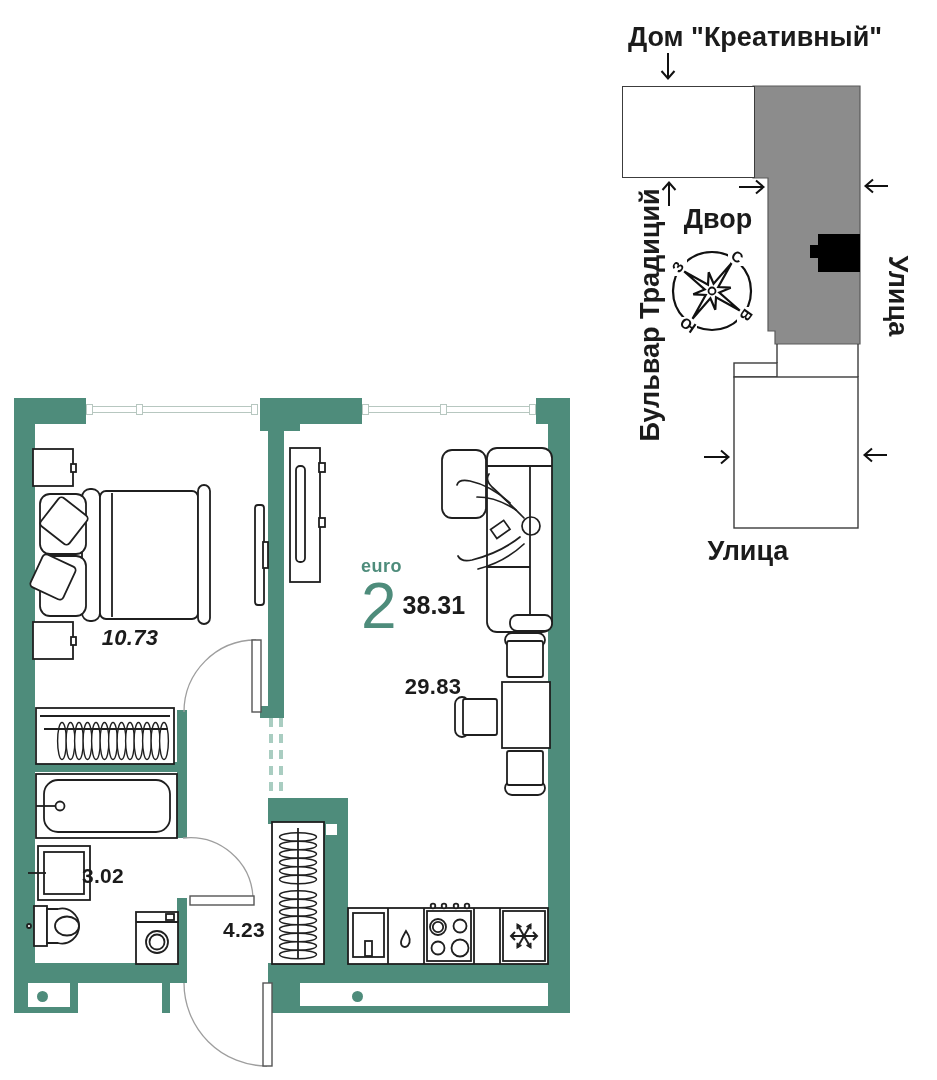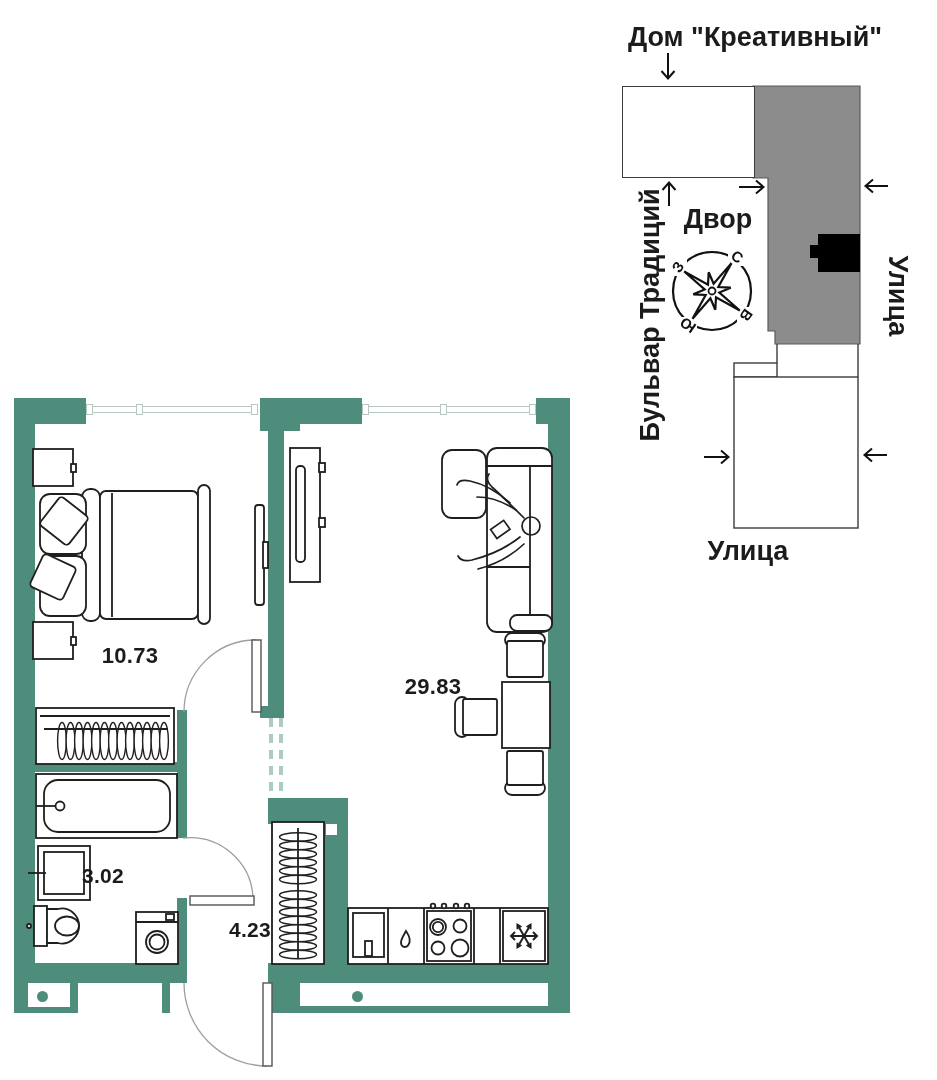--- a/index.html
+++ b/index.html
@@ -252,25 +252,32 @@
             <text x="688" y="330" transform="rotate(215 688 325)">Ю</text>
             <text x="678" y="272" transform="rotate(-55 678 267)">З</text>
           </g>
         </g>
       </g>
     </g>
   </svg>
 
   <div class="bldg" style="left:622px;top:86px;width:133px;height:92px;"></div>
 
-  <div class="lbl" style="left:130px;top:656px;">10.73</div>
+  <div class="lbl" style="left:130px;top:638px;font-style:italic;">10.73</div>
   <div class="lbl" style="left:433px;top:687px;">29.83</div>
   <div class="lbl" style="left:103px;top:876px;font-size:21px;">3.02</div>
-  <div class="lbl" style="left:250px;top:930px;font-size:21px;">4.23</div>
-
+  <div class="lbl" style="left:244px;top:930px;font-size:21px;">4.23</div>
+
+  <div id="euro-block">
+    <div id="euro-word">euro</div>
+    <div id="euro-row">
+      <div id="euro-num">2</div>
+      <div id="euro-area">38.31</div>
+    </div>
+  </div>
 
   <div class="map-lbl" id="map-title">Дом "Креативный"</div>
   <div class="map-lbl" id="yard-lbl">Двор</div>
   <div class="map-lbl" id="blvd-lbl">Бульвар Традиций</div>
   <div class="map-lbl" id="street-right-lbl">Улица</div>
   <div class="map-lbl" id="street-bottom-lbl">Улица</div>
 
 </div>
 
 </body></html>

